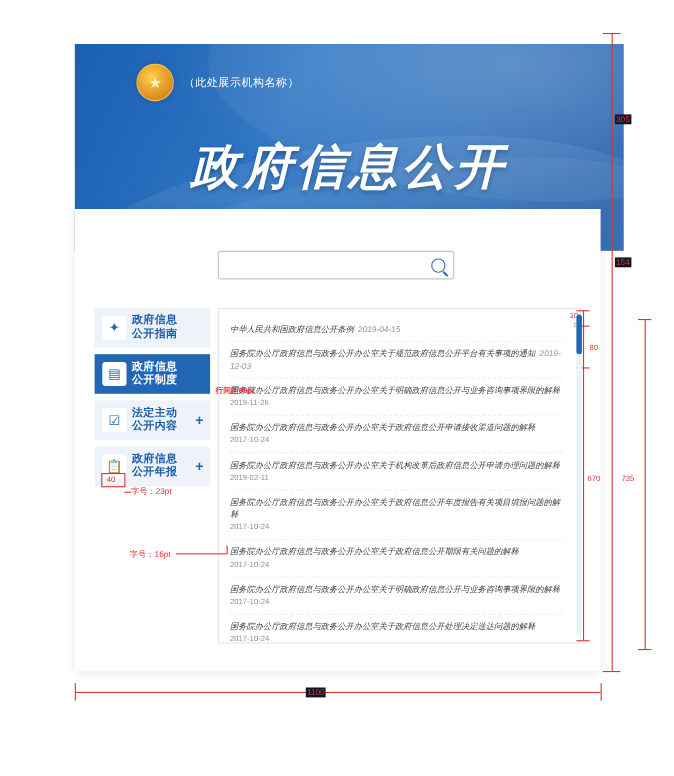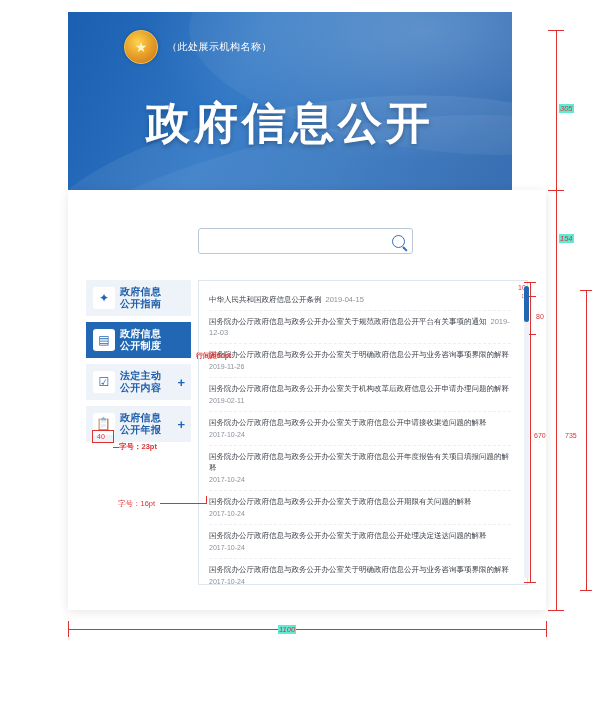--- a/index.html
+++ b/index.html
@@ -18,22 +18,22 @@
     position: absolute;
     left: 0; top: 0;
     width: 613px;
     height: 705px;
   }
 
   
   .banner {
     position: absolute;
     left: 68px;
-    top: 12px;
-    width: 444px;
+    top: 40px;
+    width: 499px;
     height: 188px;
     background:
       radial-gradient(ellipse at 80% 10%, rgba(255,255,255,0.22) 0%, rgba(255,255,255,0) 55%),
       linear-gradient(115deg, #1b5fb0 0%, #2f76c4 38%, #2a6fbd 60%, #1d5aa8 100%);
     overflow: hidden;
   }
   .banner-swoosh1 {
     position: absolute;
     left: -40px; top: 90px;
     width: 600px; height: 220px;
@@ -92,20 +92,21 @@
     position: absolute;
     left: 0; right: 0;
     top: 82px;
     text-align: center;
     font-size: 44px;
     font-weight: bold;
     color: #ffffff;
     letter-spacing: 4px;
     text-shadow: 0 2px 5px rgba(0,0,0,0.28);
     font-family: "Liberation Serif", serif;
+    font-style: italic;
   }
 
   
   .panel {
     position: absolute;
     left: 68px;
     top: 190px;
     width: 478px;
     height: 420px;
     background: #ffffff;
@@ -238,20 +239,21 @@
   }
   .list-row {
     padding: 5px 0 5px 0;
     border-bottom: 1px dashed #eceff3;
   }
   .list-row:last-child { border-bottom: none; }
   .row-line {
     font-size: 7.5px;
     color: #3a3f46;
     line-height: 11px;
+    font-style: italic;
   }
   .row-date {
     font-size: 7px;
     color: #8b9099;
     margin-top: 2px;
     line-height: 10px;
   }
   .row-date-inline {
     color: #8b9099;
     margin-left: 4px;
@@ -270,26 +272,25 @@
     width: 0;
     border-left: 1px solid #e03131;
   }
   .hline {
     position: absolute;
     height: 0;
     border-top: 1px solid #e03131;
   }
   .ann-label-box {
     position: absolute;
-    background: #5eead4;
+    background: #0f172a;
     color: #e03131;
     font-size: 7.5px;
     padding: 0 1px;
     white-space: nowrap;
-    font-style: italic;
   }
   .ann-box {
     position: absolute;
     border: 1px solid #e03131;
   }
 </style>
 </head>
 <body>
 
 <div class="page">
@@ -358,46 +359,46 @@
             <span>国务院办公厅政府信息与政务公开办公室关于规范政府信息公开平台有关事项的通知</span><span class="row-date-inline">2019-12-03</span>
           </div>
         </div>
 
         <div class="list-row">
           <div class="row-line">国务院办公厅政府信息与政务公开办公室关于明确政府信息公开与业务咨询事项界限的解释</div>
           <div class="row-date">2019-11-26</div>
         </div>
 
         <div class="list-row">
+          <div class="row-line">国务院办公厅政府信息与政务公开办公室关于政府信息公开申请接收渠道问题的解释</div>
+          <div class="row-date">2017-10-24</div>
+        </div>
+
+        <div class="list-row">
           <div class="row-line">国务院办公厅政府信息与政务公开办公室关于机构改革后政府信息公开申请办理问题的解释</div>
           <div class="row-date">2019-02-11</div>
         </div>
 
         <div class="list-row">
-          <div class="row-line">国务院办公厅政府信息与政务公开办公室关于政府信息公开申请接收渠道问题的解释</div>
-          <div class="row-date">2017-10-24</div>
-        </div>
-
-        <div class="list-row">
           <div class="row-line">国务院办公厅政府信息与政务公开办公室关于政府信息公开年度报告有关项目填报问题的解释</div>
           <div class="row-date">2017-10-24</div>
         </div>
 
         <div class="list-row">
           <div class="row-line">国务院办公厅政府信息与政务公开办公室关于政府信息公开期限有关问题的解释</div>
           <div class="row-date">2017-10-24</div>
         </div>
 
         <div class="list-row">
+          <div class="row-line">国务院办公厅政府信息与政务公开办公室关于明确政府信息公开与业务咨询事项界限的解释</div>
+          <div class="row-date">2017-10-24</div>
+        </div>
+
+        <div class="list-row">
           <div class="row-line">国务院办公厅政府信息与政务公开办公室关于政府信息公开处理决定送达问题的解释</div>
-          <div class="row-date">2017-10-24</div>
-        </div>
-
-        <div class="list-row">
-          <div class="row-line">国务院办公厅政府信息与政务公开办公室关于明确政府信息公开与业务咨询事项界限的解释</div>
           <div class="row-date">2017-10-24</div>
         </div>
 
       </div>
     </div>
 
   </div>
 
   <div class="vline" style="left:556px; top:30px; height:580px;"></div>
   <div class="hline" style="left:548px; top:30px; width:16px;"></div>
@@ -422,21 +423,21 @@
   <div class="ann" style="left:521px; top:292px;">↕</div>
 
   <div class="hline" style="left:68px; top:629px; width:478px;"></div>
   <div class="vline" style="left:68px; top:621px; height:16px;"></div>
   <div class="vline" style="left:546px; top:621px; height:16px;"></div>
   <div class="ann-label-box" style="left:278px; top:625px;">1100</div>
 
   <div class="ann-box" style="left:92px; top:430px; width:20px; height:11px;"></div>
   <div class="ann" style="left:97px; top:433px;">40</div>
 
-  <div class="ann" style="left:119px; top:443px; font-size:7.5px; font-weight:bold;">字号：23pt</div>
+  <div class="ann" style="left:119px; top:443px; font-size:7.5px; font-weight:normal;">字号：23pt</div>
   <div class="hline" style="left:113px; top:447px; width:6px;"></div>
 
   <div class="ann" style="left:196px; top:352px; font-size:7px; font-weight:bold;">行间距60pt</div>
 
   <div class="ann" style="left:118px; top:500px; font-size:7.5px; font-weight:normal;">字号：16pt</div>
   <div class="hline" style="left:160px; top:503px; width:46px;"></div>
   <div class="vline" style="left:206px; top:496px; height:8px;"></div>
 
 </div>
 

